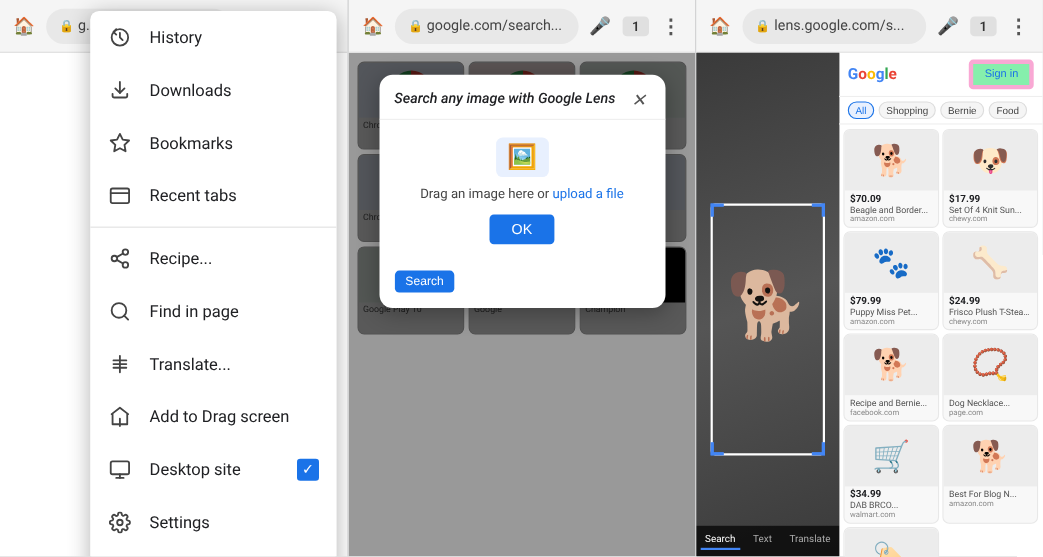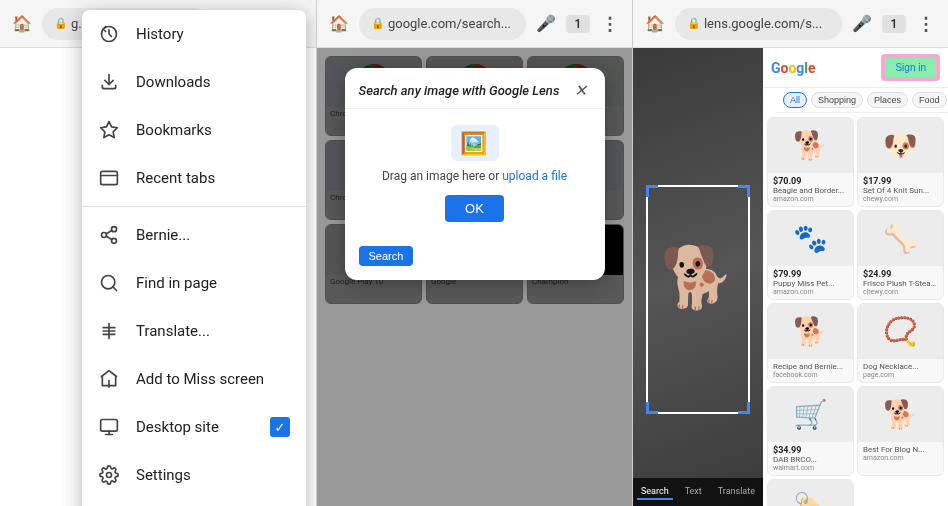--- a/index.html
+++ b/index.html
@@ -448,21 +448,20 @@
     .google-logo-small {
       font-size: 14px;
       font-weight: 700;
     }
 
     .lens-results-actions {
       display: flex;
       gap: 4px;
       padding: 4px 8px;
       border-bottom: 1px solid #eee;
-      margin-left: 12px;
     }
 
     .lens-action-btn {
       font-size: 9px;
       padding: 2px 6px;
       border: 1px solid #ddd;
       border-radius: 12px;
       color: #444;
       background: #f5f5f5;
       cursor: pointer;
@@ -646,21 +645,21 @@
     <div class="menu-item">
       <div class="menu-item-icon">
         <svg class="menu-svg" viewBox="0 0 24 24">
             <circle cx="18" cy="5" r="3"></circle>
             <circle cx="6" cy="12" r="3"></circle>
             <circle cx="18" cy="19" r="3"></circle>
             <line x1="8.59" y1="13.51" x2="15.42" y2="17.49"></line>
             <line x1="15.41" y1="6.51" x2="8.59" y2="10.49"></line>
           </svg>
       </div>
-      <span class="menu-item-label">Bernie...</span>
+      <span class="menu-item-label">Recipe...</span>
     </div>
 
     <div class="menu-item">
       <div class="menu-item-icon">
         <svg class="menu-svg" viewBox="0 0 24 24">
             <circle cx="11" cy="11" r="8"></circle>
             <line x1="21" y1="21" x2="16.65" y2="16.65"></line>
           </svg>
       </div>
       <span class="menu-item-label">Find in page</span>
@@ -677,21 +676,21 @@
     </div>
 
     <div class="menu-item">
       <div class="menu-item-icon">
         <svg class="menu-svg" viewBox="0 0 24 24">
             <path d="M20 9v11H4V9"></path>
             <polyline points="3,9 12,2 21,9"></polyline>
             <line x1="12" y1="22" x2="12" y2="14"></line>
           </svg>
       </div>
-      <span class="menu-item-label">Add to Miss screen</span>
+      <span class="menu-item-label">Add to Drag screen</span>
     </div>
 
     <div class="menu-item">
       <div class="menu-item-icon">
         <svg class="menu-svg" viewBox="0 0 24 24">
             <rect x="2" y="3" width="20" height="14" rx="2"></rect>
             <line x1="8" y1="21" x2="16" y2="21"></line>
             <line x1="12" y1="17" x2="12" y2="21"></line>
           </svg>
       </div>
@@ -851,21 +850,21 @@
       <div class="lens-results-header">
         <span class="google-logo-small">
           <span class="g-blue">G</span><span class="g-red">o</span><span class="g-yellow">o</span><span class="g-blue">g</span><span class="g-green">l</span><span class="g-red">e</span>
         </span>
         <button class="sign-in-btn">Sign in</button>
       </div>
 
       <div class="lens-results-actions">
         <button class="lens-action-btn active">All</button>
         <button class="lens-action-btn">Shopping</button>
-        <button class="lens-action-btn">Places</button>
+        <button class="lens-action-btn">Bernie</button>
         <button class="lens-action-btn">Food</button>
       </div>
 
       <div class="results-grid">
         <div class="res-card">
           <div class="res-card-img">🐕</div>
           <div class="res-card-info">
             <div class="res-card-price">$70.09</div>
             <div class="res-card-title">Beagle and Border...</div>
             <div class="res-card-source">amazon.com</div>

